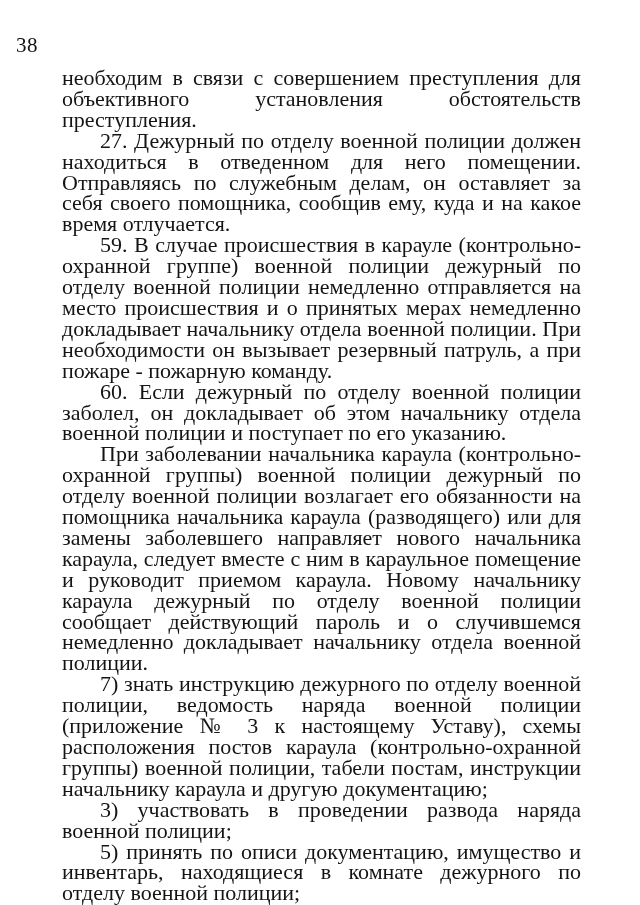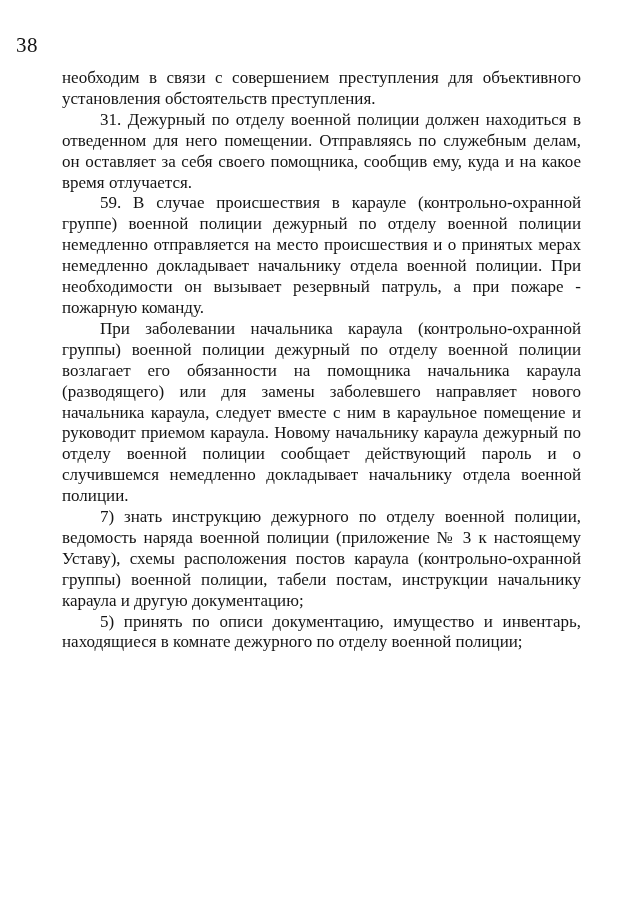--- a/index.html
+++ b/index.html
@@ -28,41 +28,43 @@
     width: 100%;
     text-align: left;
     font-size: 21px;
     letter-spacing: 0.5px;
   }
   .body-text {
     position: absolute;
     top: 68px;
     left: 62px;
     width: 519px;
-    font-size: 17px;
+    font-size: 22px;
     line-height: 20.9px;
     text-align: justify;
   }
   .body-text p {
     margin: 0;
     padding: 0;
   }
   .body-text p.indent {
     text-indent: 38px;
   }
 </style>
 </head>
 <body>
 
 <div class="page">
 
   <div class="page-number">38</div>
 
   <div class="body-text">
     <p class="para">необходим в связи с совершением преступления для объективного установления обстоятельств преступления.</p>
-    <p class="para indent">31. Дежурный по отделу военной полиции должен находиться в отведенном для него помещении. Отправляясь по служебным делам, он оставляет за себя своего помощника, сообщив ему, куда и на какое время отлучается.</p>
+    <p class="para indent">27. Дежурный по отделу военной полиции должен находиться в отведенном для него помещении. Отправляясь по служебным делам, он оставляет за себя своего помощника, сообщив ему, куда и на какое время отлучается.</p>
     <p class="para indent">59. В случае происшествия в карауле (контрольно-охранной группе) военной полиции дежурный по отделу военной полиции немедленно отправляется на место происшествия и о принятых мерах немедленно докладывает начальнику отдела военной полиции. При необходимости он вызывает резервный патруль, а при пожаре - пожарную команду.</p>
+    <p class="para indent">60. Если дежурный по отделу военной полиции заболел, он докладывает об этом начальнику отдела военной полиции и поступает по его указанию.</p>
     <p class="para indent">При заболевании начальника караула (контрольно-охранной группы) военной полиции дежурный по отделу военной полиции возлагает его обязанности на помощника начальника караула (разводящего) или для замены заболевшего направляет нового начальника караула, следует вместе с ним в караульное помещение и руководит приемом караула. Новому начальнику караула дежурный по отделу военной полиции сообщает действующий пароль и о случившемся немедленно докладывает начальнику отдела военной полиции.</p>
     <p class="para indent">7) знать инструкцию дежурного по отделу военной полиции, ведомость наряда военной полиции (приложение № 3 к настоящему Уставу), схемы расположения постов караула (контрольно-охранной группы) военной полиции, табели постам, инструкции начальнику караула и другую документацию;</p>
+    <p class="para indent">3) участвовать в проведении развода наряда военной полиции;</p>
     <p class="para indent">5) принять по описи документацию, имущество и инвентарь, находящиеся в комнате дежурного по отделу военной полиции;</p>
   </div>
 
 </div>
 
 </body></html>

